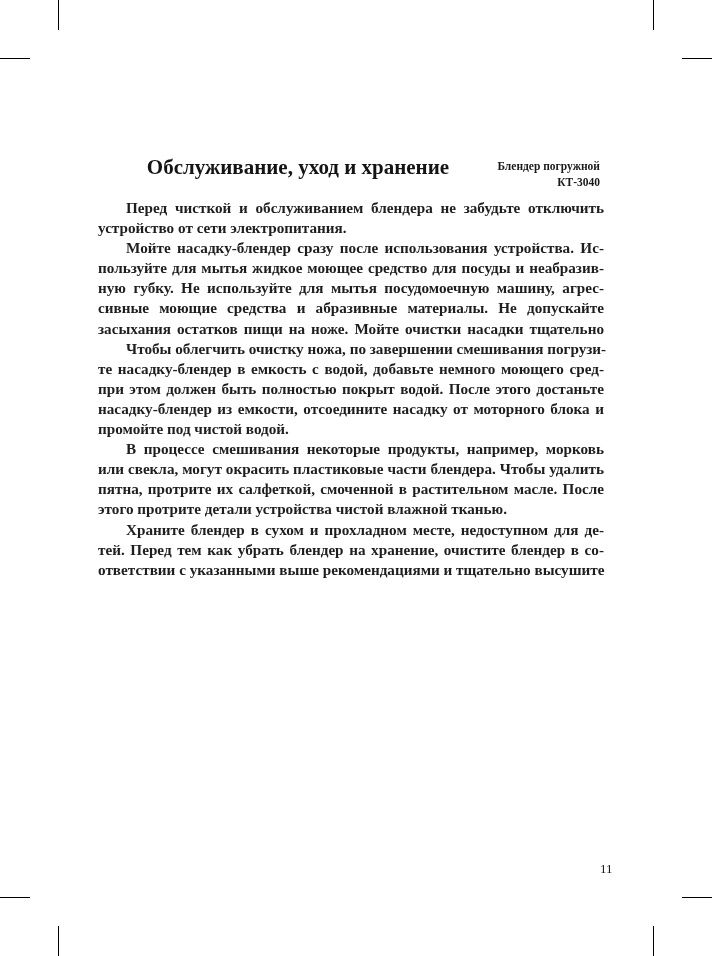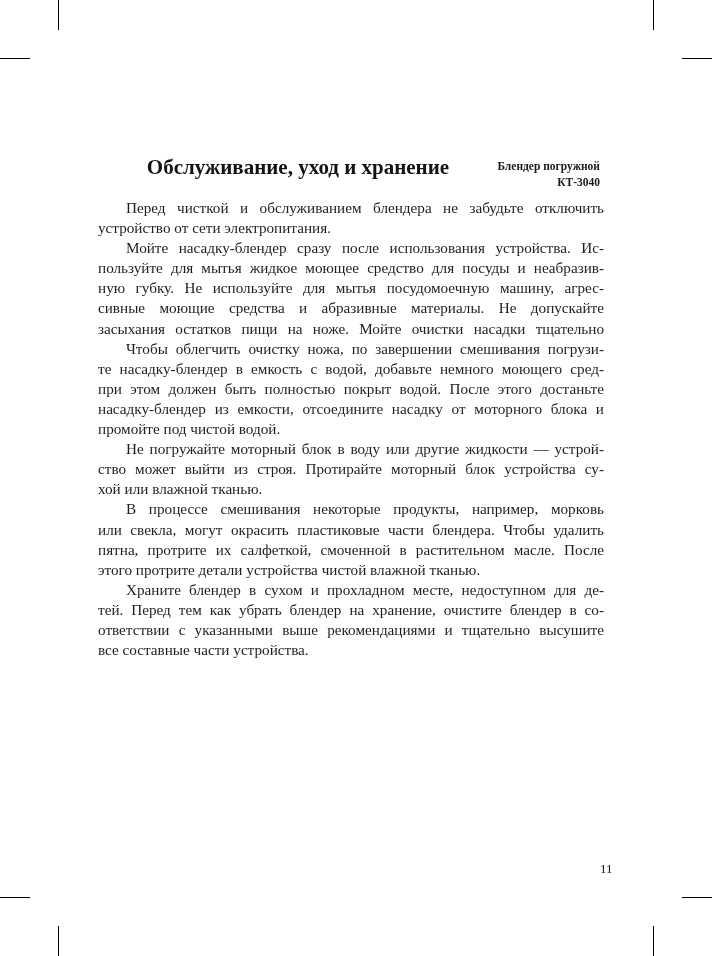--- a/index.html
+++ b/index.html
@@ -52,20 +52,21 @@
       font-size: 15.2px;
       line-height: 20.1px;
       color: #1e1e1e;
     }
     .line {
       display: block;
       white-space: nowrap;
       text-align: justify;
       text-align-last: justify;
       height: 20.1px;
+      font-weight: bold;
     }
     .line.first { padding-left: 28px; }
     .line.last { text-align-last: left; }
     .page-number {
       position: absolute;
       left: 600px;
       top: 861px;
       font-size: 13px;
       line-height: 16px;
       color: #1a1a1a;
@@ -103,31 +104,25 @@
     <span class="line">засыхания остатков пищи на ноже. Мойте очистки насадки тщательно</span>
   </div>
   <div class="para">
     <span class="line first">Чтобы облегчить очистку ножа, по завершении смешивания погрузи-</span>
     <span class="line">те насадку-блендер в емкость с водой, добавьте немного моющего сред-</span>
     <span class="line">при этом должен быть полностью покрыт водой. После этого достаньте</span>
     <span class="line">насадку-блендер из емкости, отсоедините насадку от моторного блока и</span>
     <span class="line last">промойте под чистой водой.</span>
   </div>
   <div class="para">
-    <span class="line first">Не погружайте моторный блок в воду или другие жидкости — устрой-</span>
-    <span class="line">ство может выйти из строя. Протирайте моторный блок устройства су-</span>
-    <span class="line last">хой или влажной тканью.</span>
-  </div>
-  <div class="para">
     <span class="line first">В процессе смешивания некоторые продукты, например, морковь</span>
     <span class="line">или свекла, могут окрасить пластиковые части блендера. Чтобы удалить</span>
     <span class="line">пятна, протрите их салфеткой, смоченной в растительном масле. После</span>
     <span class="line last">этого протрите детали устройства чистой влажной тканью.</span>
   </div>
   <div class="para">
     <span class="line first">Храните блендер в сухом и прохладном месте, недоступном для де-</span>
     <span class="line">тей. Перед тем как убрать блендер на хранение, очистите блендер в со-</span>
     <span class="line">ответствии с указанными выше рекомендациями и тщательно высушите</span>
-    <span class="line last">все составные части устройства.</span>
   </div>
 </div>
 
 <div class="page-number">11</div>
 
 </body></html>

